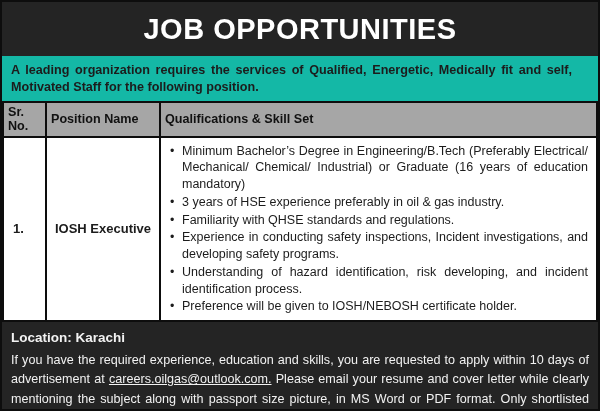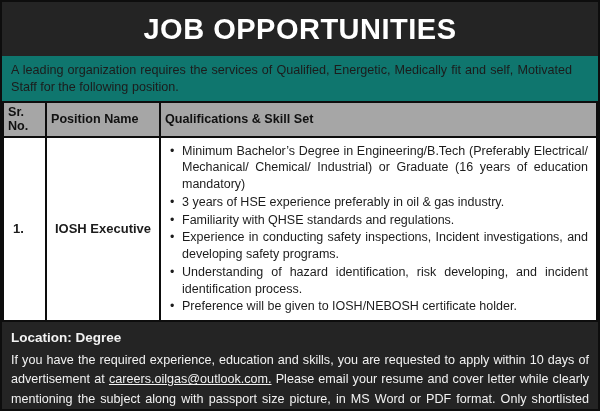--- a/index.html
+++ b/index.html
@@ -2,21 +2,21 @@
 <html><head>
 <meta charset="utf-8">
 <style>
   html, body { margin: 0; padding: 0; background: #ffffff; }
   * { box-sizing: border-box; }
 
   .ad {
     width: 600px;
     height: 411px;
     border: 2px solid #0d0d0d;
-    background: #0f766e;
+    background: #14b8a6;
     font-family: "Liberation Sans", sans-serif;
     color: #1c1c1c;
     display: flex;
     flex-direction: column;
     overflow: hidden;
   }
 
   
   .title-bar {
     background: #242424;
@@ -34,20 +34,21 @@
     letter-spacing: 0.5px;
   }
 
   
   .intro {
     flex: 0 0 40px;
     padding: 6px 26px 4px 9px;
     font-size: 12.6px;
     line-height: 1.38;
     text-align: justify;
+    font-weight: bold;
   }
 
   
   table.positions {
     border-collapse: collapse;
     width: 100%;
     flex: 0 0 192px;
     table-layout: fixed;
   }
   table.positions th, table.positions td {
@@ -163,19 +164,19 @@
             <li>Experience in conducting safety inspections, Incident investigations, and developing safety programs.</li>
             <li>Understanding of hazard identification, risk developing, and incident identification process.</li>
             <li>Preference will be given to IOSH/NEBOSH certificate holder.</li>
           </ul>
         </td>
       </tr>
     </tbody>
   </table>
 
   <div class="footer">
-    <div class="bold-line">Location: Degree</div>
+    <div class="bold-line">Location: Karachi</div>
     <div class="apply-text">
       <span>If you have the required experience, education and skills, you are requested to apply within 10 days of advertisement at </span><span class="email-link">careers.oilgas@outlook.com.</span><span> Please email your resume and cover letter while clearly mentioning the subject along with passport size picture, in MS Word or PDF format. Only shortlisted candidates will be called for the test/ interview. No TA/DA will be admissible.</span>
     </div>
   </div>
 
 </div>
 
 </body></html>

